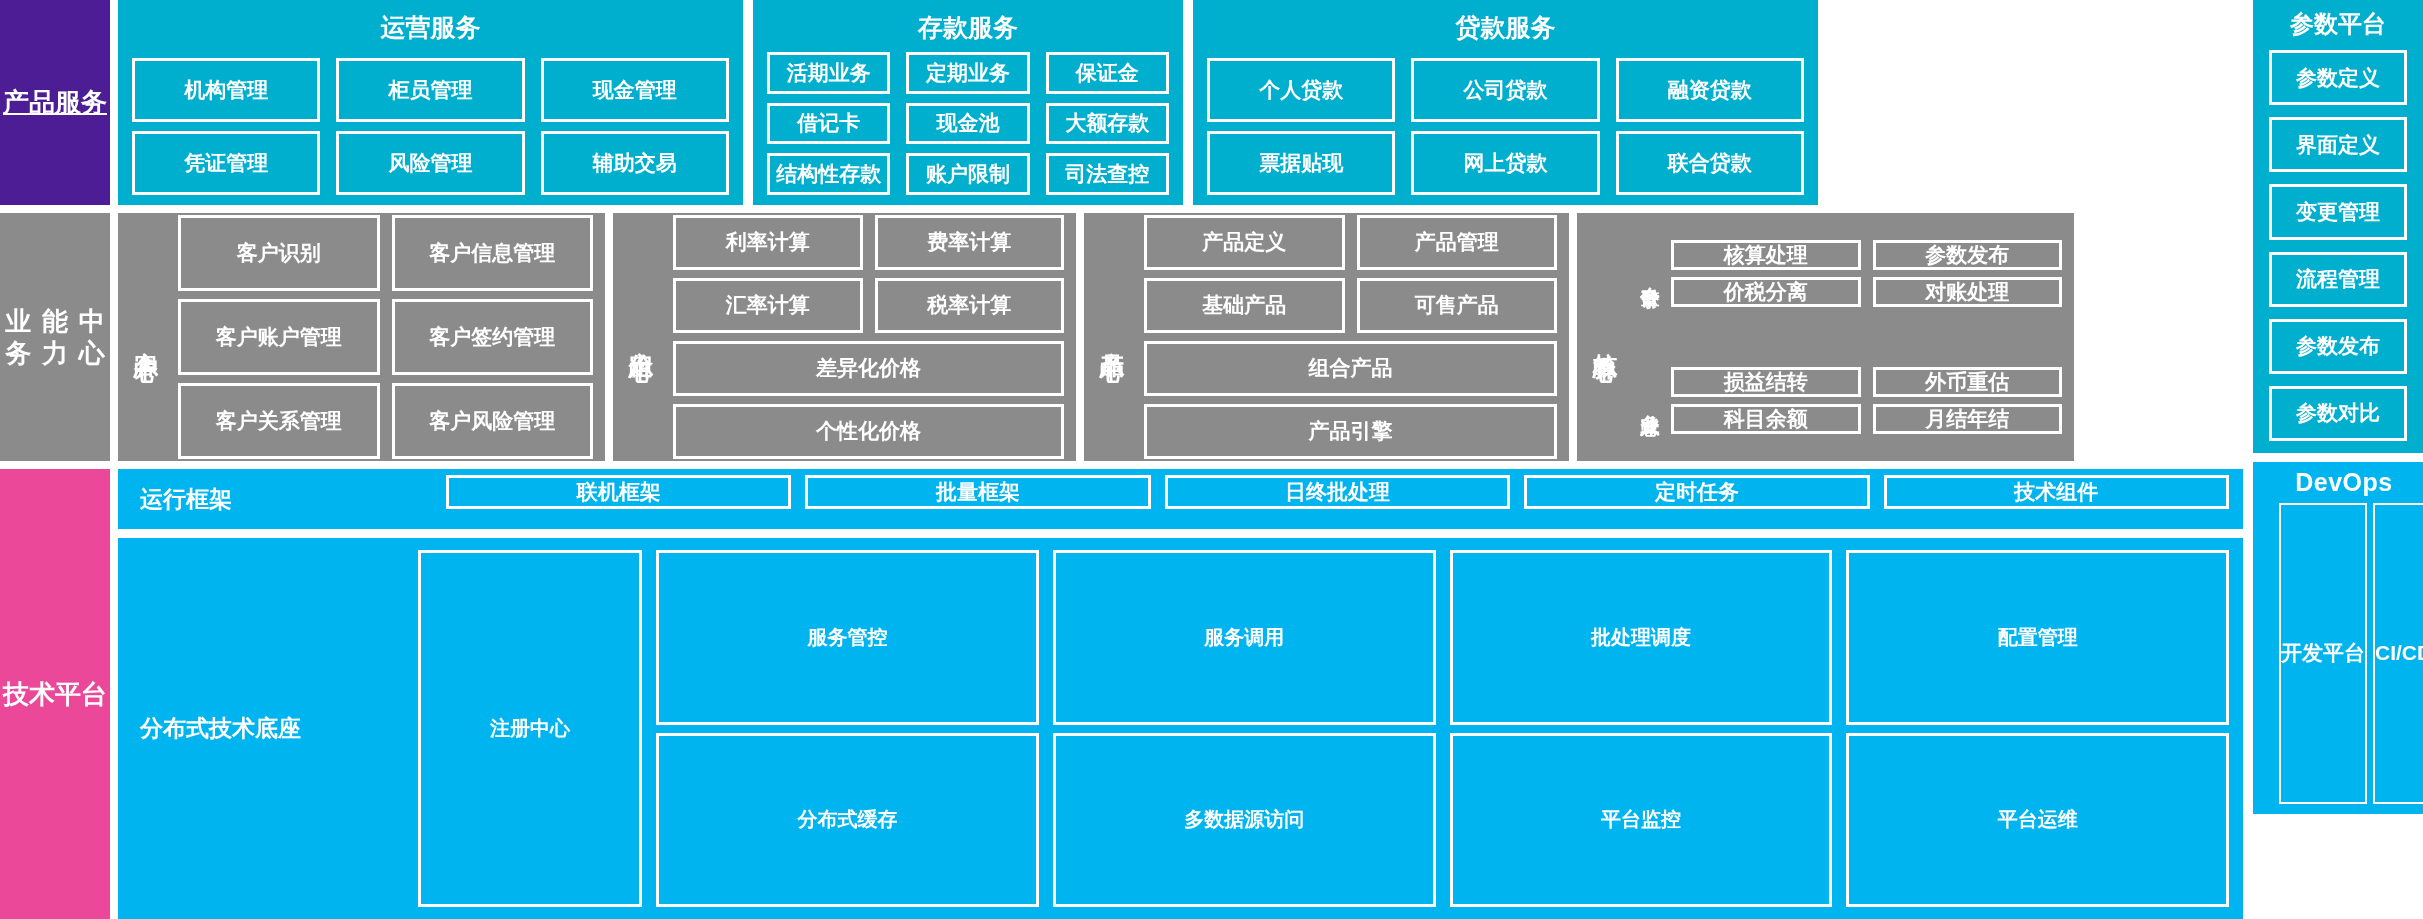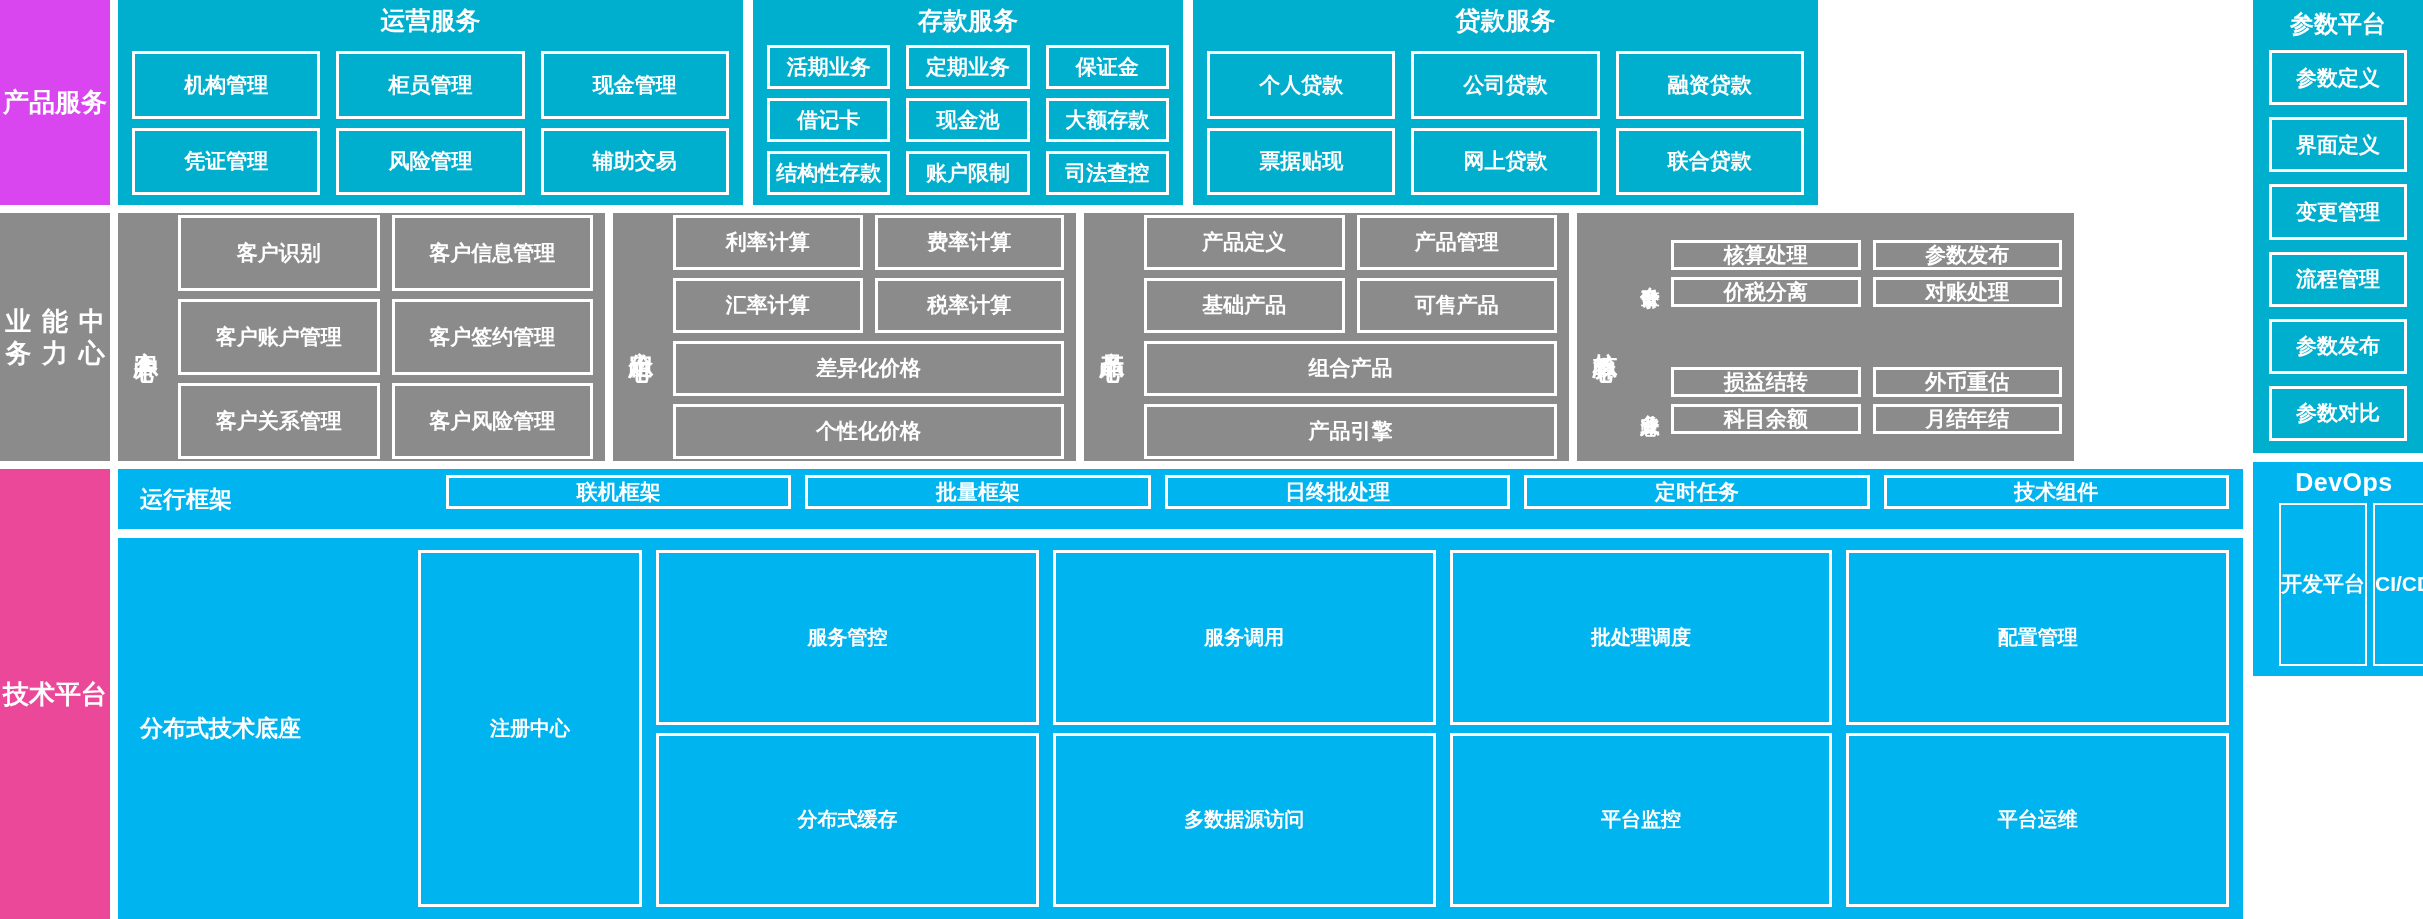--- a/index.html
+++ b/index.html
@@ -50,28 +50,28 @@
     flex: 0 0 auto;
   }
 
   
   #row1 {
     display: flex;
     gap: 8px;
     height: 205px;
     flex: 0 0 auto;
   }
-  #row1-rail { width: 110px; background: #d946ef; }
+  #row1-rail { width: 110px; background: #4c1d95; text-decoration: underline; }
   #row1-main { flex: 1 1 auto; display: flex; gap: 10px; }
 
   .svc-panel {
     background: #00AECE;
     display: flex; flex-direction: column;
     align-items: center;
-    padding: 4px 14px 10px 14px;
+    padding: 11px 14px 10px 14px;
   }
   .svc-title {
     color: #ffffff; font-weight: bold; font-size: 25px;
     margin-bottom: 8px; white-space: nowrap;
   }
   .svc-grid { display: grid; gap: 9px 16px; width: 100%; flex: 1 1 auto; }
   .svc-grid.cols3 { grid-template-columns: repeat(3, 1fr); }
 
   #panel-ops    { width: 625px; }
   #panel-dep    { width: 430px; }
@@ -147,21 +147,21 @@
     grid-template-rows: 1fr 1fr;
     padding: 6px 0;
   }
   #band-base .chip { font-size: 20px; }
   .rowspan2 { grid-row: 1 / span 2; }
 
   
   #rightcol {
     position: absolute;
     top: 0; right: 0;
-    width: 170px; height: 676px;
+    width: 170px; height: 814px;
     display: flex; flex-direction: column; gap: 9px;
   }
   #param-panel {
     background: #00AECE;
     height: 453px;
     display: flex; flex-direction: column; align-items: center;
     padding: 8px 16px 12px 16px;
   }
   #param-panel .svc-title { font-size: 24px; margin-bottom: 10px; }
   #param-list { flex: 1 1 auto; width: 100%; display: flex; flex-direction: column; gap: 12px; }

